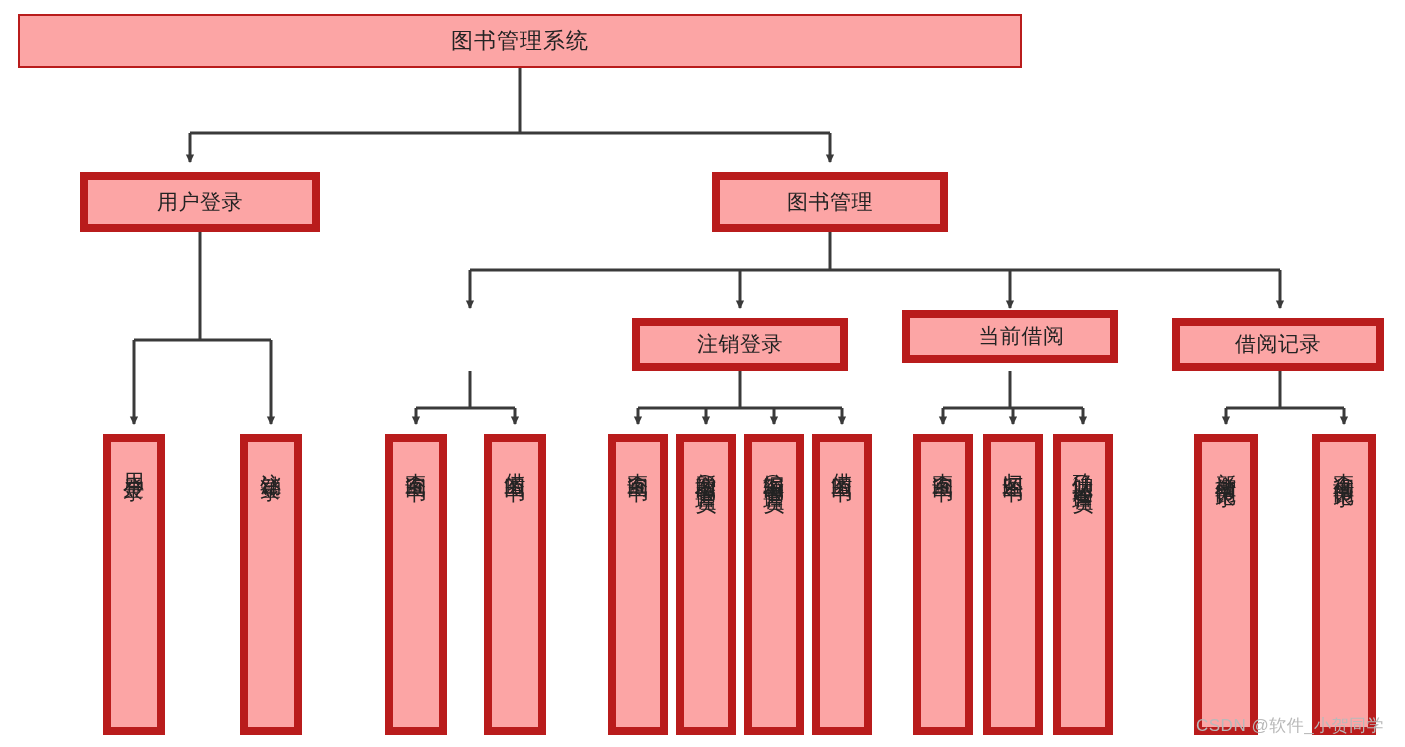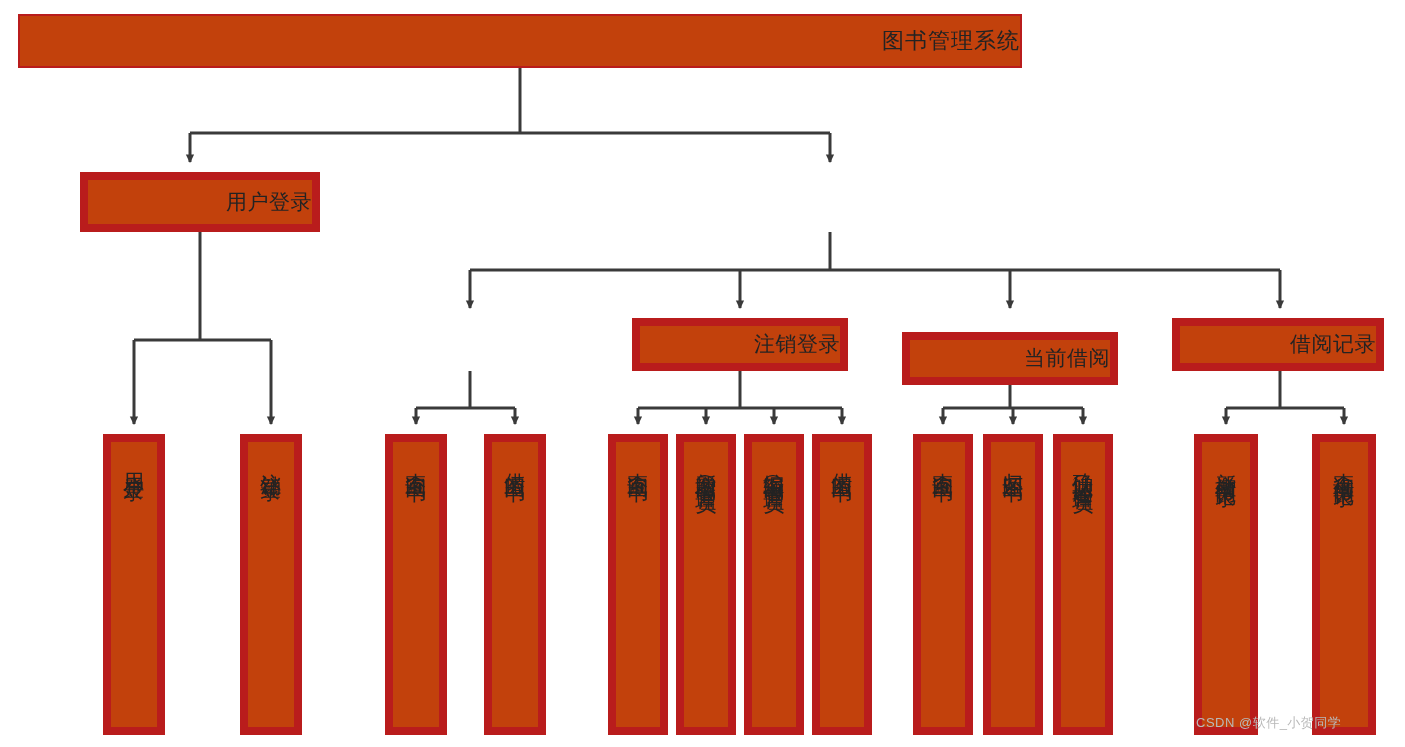--- a/index.html
+++ b/index.html
@@ -22,25 +22,25 @@
     position: absolute;
     left: 0;
     top: 0;
     width: 1405px;
     height: 747px;
     pointer-events: none;
   }
   .node {
     position: absolute;
     box-sizing: border-box;
-    background: #c2410c;
+    background: #fca5a5;
     border: 8px solid #b91c1c;
     display: flex;
     align-items: center;
-    justify-content: flex-end;
+    justify-content: center;
     color: #232323;
     z-index: 2;
   }
   .node-label {
     display: block;
     text-align: center;
     line-height: 1.18;
     white-space: nowrap;
     color: #232323;
   }
@@ -64,21 +64,21 @@
     text-orientation: upright;
     font-size: 21px;
     line-height: 1.12;
     letter-spacing: 3px;
     white-space: nowrap;
     margin: 0 auto;
   }
   .watermark {
     position: absolute;
     color: #b9b9b9;
-    font-size: 13px;
+    font-size: 17px;
     letter-spacing: 0.5px;
     white-space: nowrap;
     z-index: 5;
     font-family: "Liberation Sans", "DejaVu Sans", sans-serif;
   }
 </style>
 </head>
 <body>
 
 <div id="diagram-canvas" style="background: rgb(255, 255, 255);">
@@ -133,25 +133,28 @@
     </g>
   </svg>
 
   <div class="node root horizontal" id="node-root" style="left: 18px; top: 14px; width: 1004px; height: 54px;">
     <span class="node-label">图书管理系统</span>
   </div>
 
   <div class="node horizontal" id="node-l2-0" style="left: 80px; top: 172px; width: 240px; height: 60px;">
     <span class="node-label">用户登录</span>
   </div>
+  <div class="node horizontal" id="node-l2-1" style="left: 712px; top: 172px; width: 236px; height: 60px;">
+    <span class="node-label">图书管理</span>
+  </div>
 
   <div class="node horizontal" id="node-l3-1" style="left: 632px; top: 318px; width: 216px; height: 53px;">
     <span class="node-label">注销登录</span>
   </div>
-  <div class="node horizontal" id="node-l3-2" style="left: 902px; top: 332px; width: 216px; height: 53px; padding-left: 23px;">
+  <div class="node horizontal" id="node-l3-2" style="left: 902px; top: 310px; width: 216px; height: 53px; padding-left: 23px;">
     <span class="node-label">当前借阅</span>
   </div>
   <div class="node horizontal" id="node-l3-3" style="left: 1172px; top: 318px; width: 212px; height: 53px;">
     <span class="node-label">借阅记录</span>
   </div>
 
   <div class="node vertical" id="node-leaf-0" style="left: 103px; top: 434px; width: 62px; height: 301px;">
     <span class="node-label">用户登录</span>
   </div>
   <div class="node vertical" id="node-leaf-1" style="left: 240px; top: 434px; width: 62px; height: 301px;">

